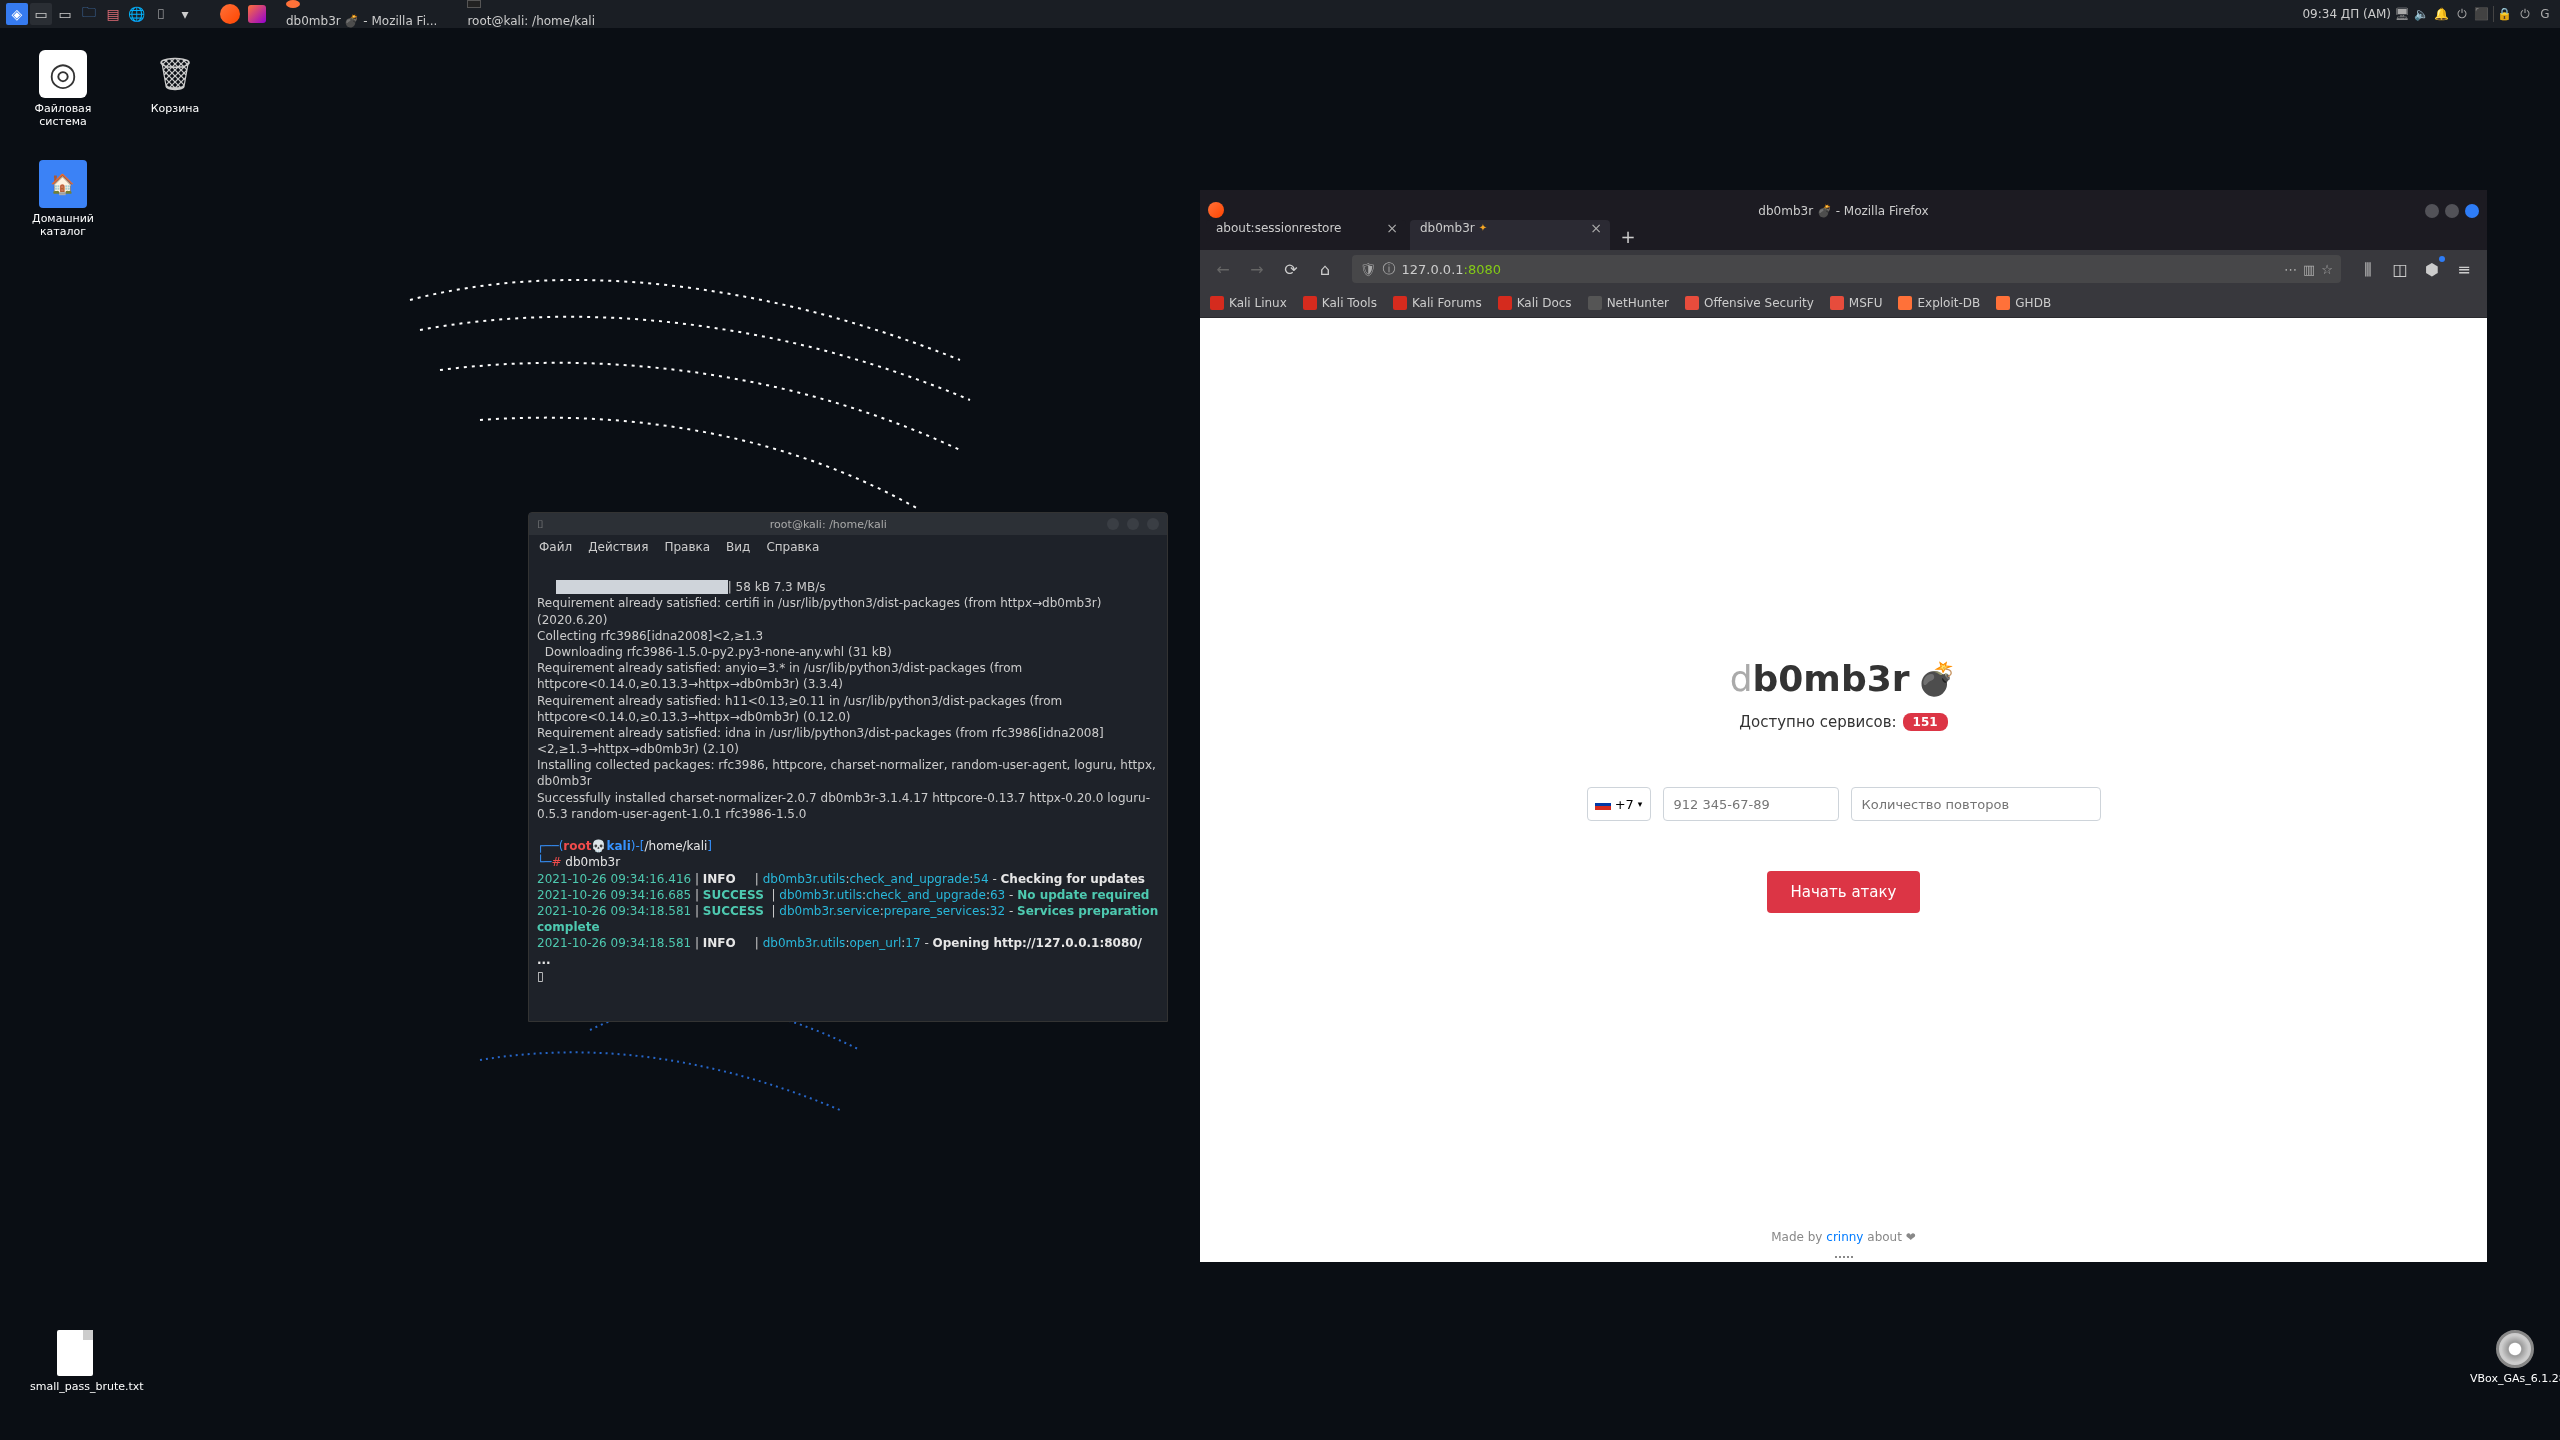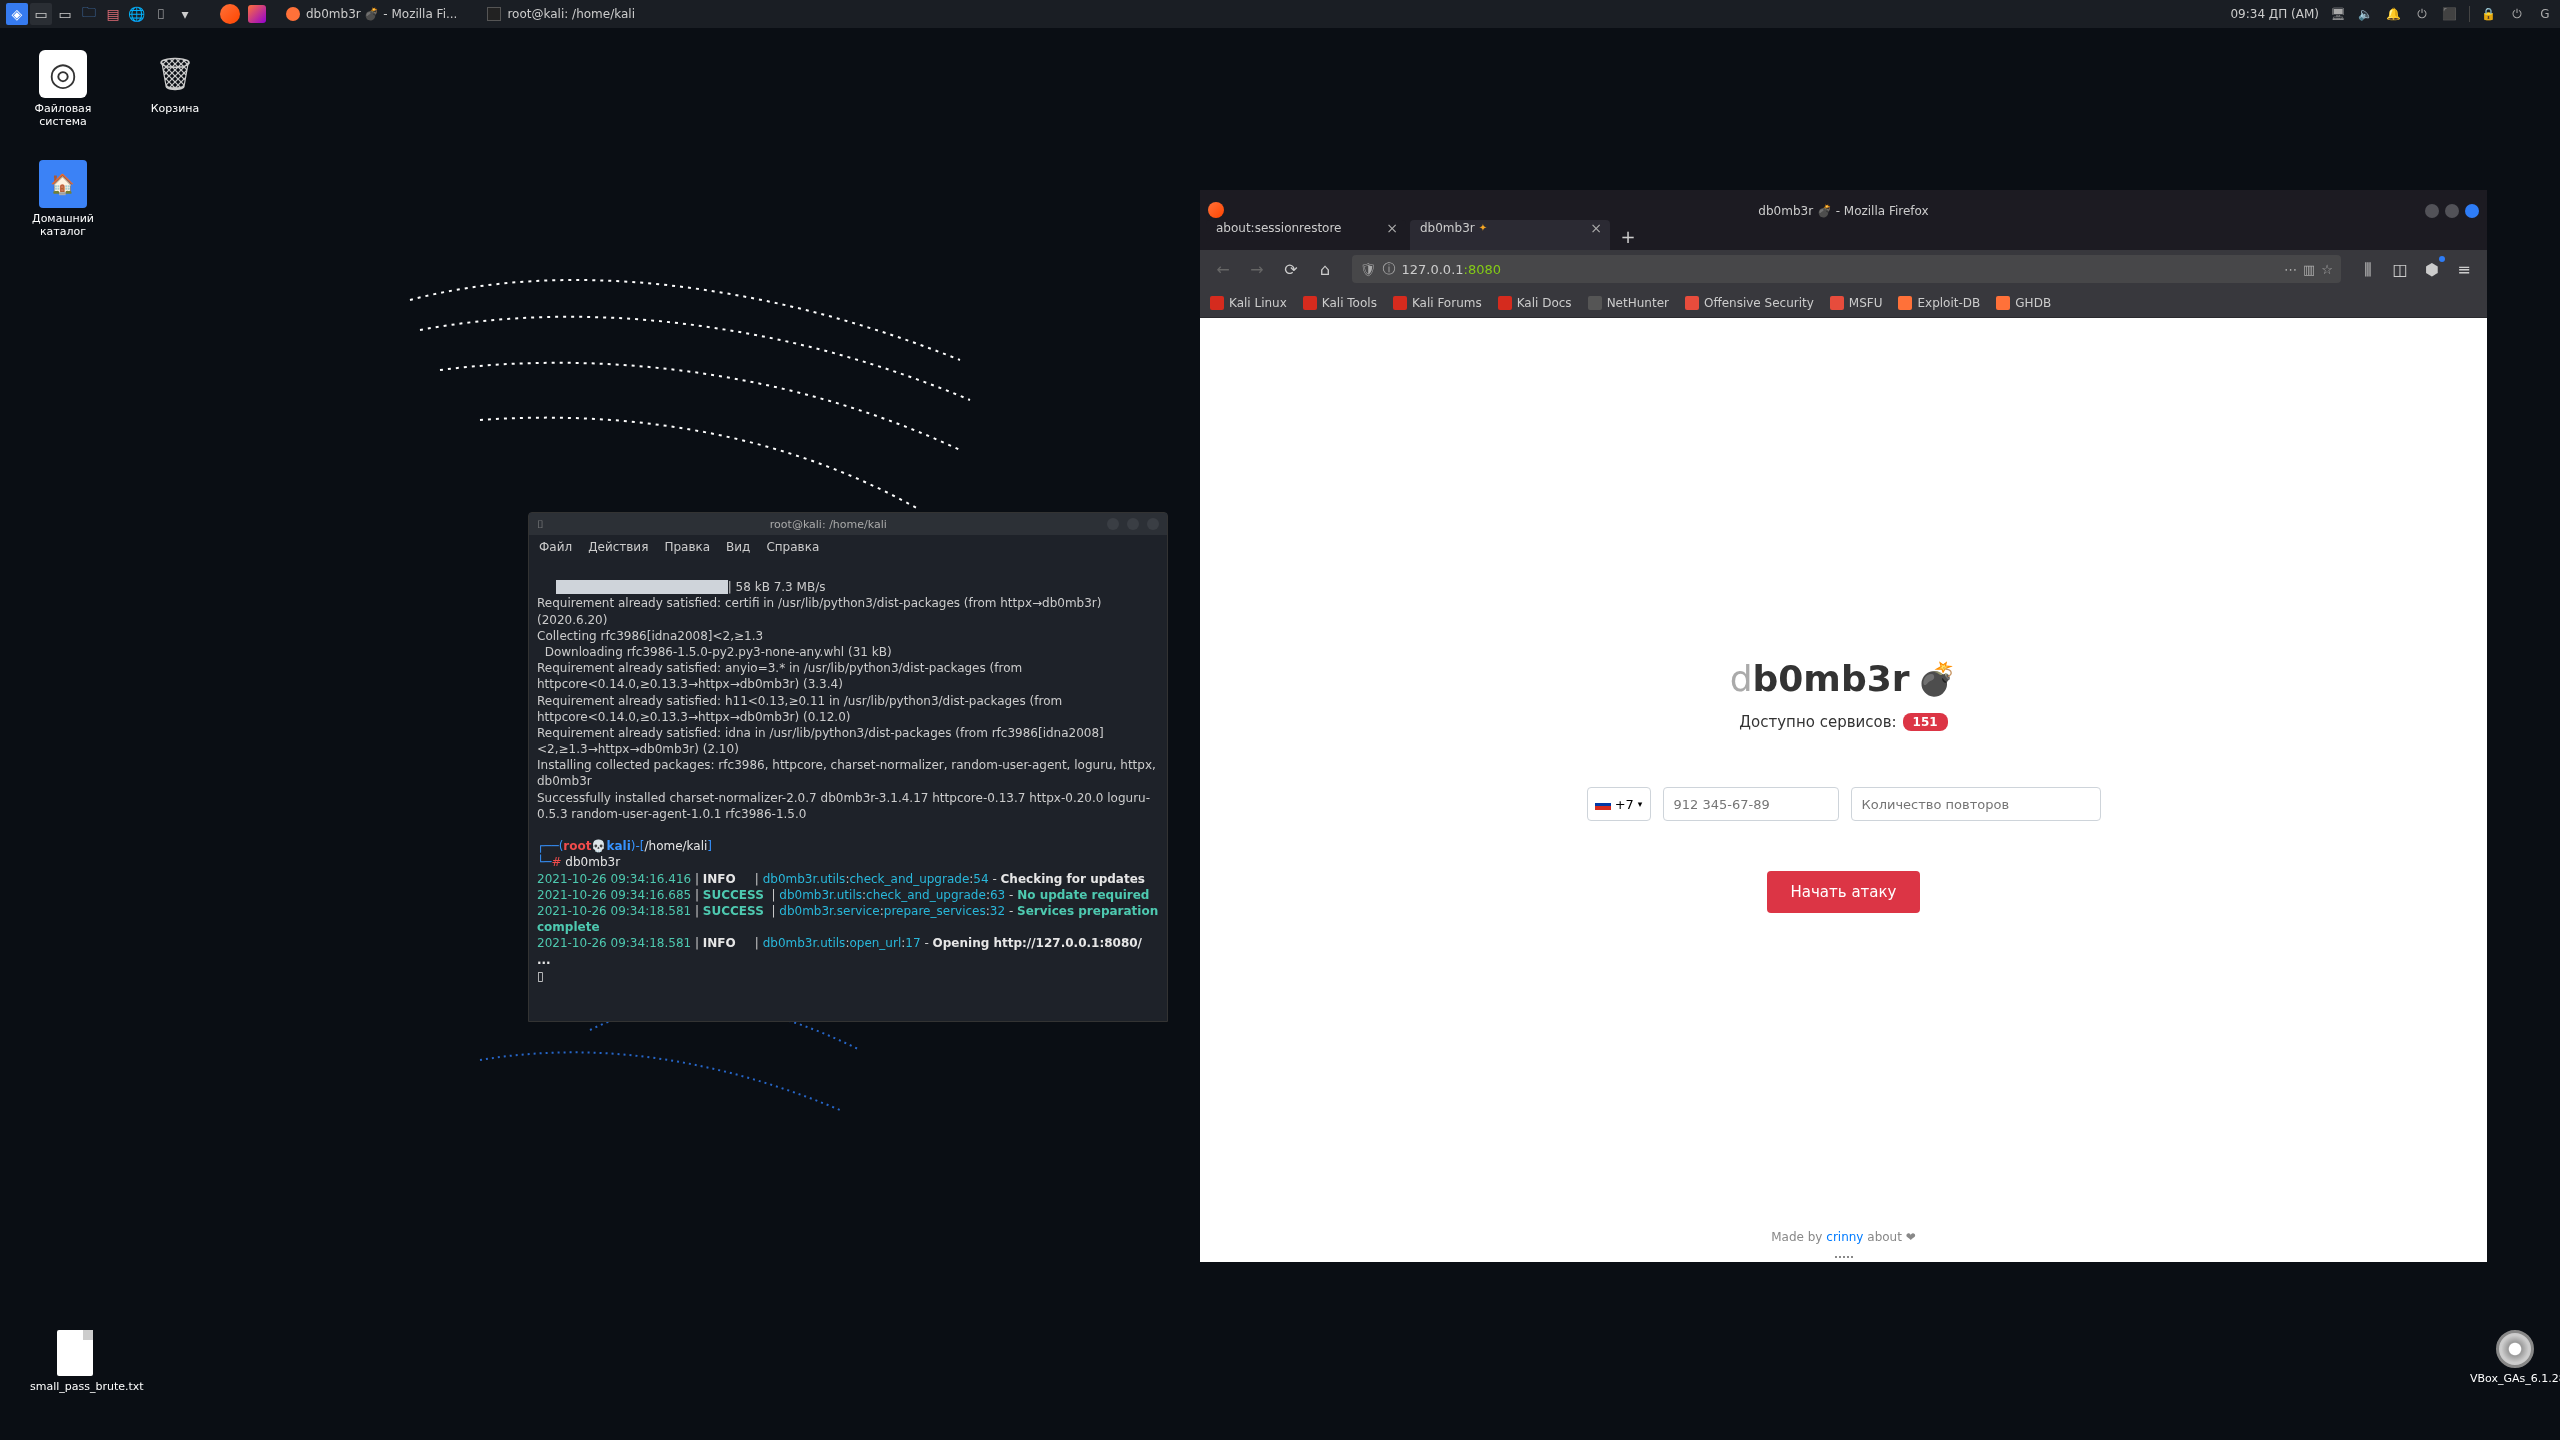--- a/index.html
+++ b/index.html
@@ -4,25 +4,25 @@
 <style>
 * { margin: 0; padding: 0; box-sizing: border-box; font-family: "DejaVu Sans", sans-serif; }
 body { width: 2560px; height: 1440px; background: #0a0e14; position: relative; overflow: hidden; }
 
 
 .top-panel { height: 28px; background: #1a1e24; display: flex; align-items: center; padding: 0 6px; color: #ccc; font-size: 12px; position: relative; z-index: 100; }
 .panel-left { display: flex; align-items: center; gap: 2px; }
 .panel-icon { width: 22px; height: 22px; display: flex; align-items: center; justify-content: center; cursor: pointer; font-size: 14px; }
 .kali-icon { background: #367bf0; color: #fff; border-radius: 2px; }
 .folder-icn { color: #5294e2; }
-.taskbar-item { padding: 0 10px; height: 28px; display: flex; align-items: center; gap: 6px; cursor: pointer; margin-left: 8px; }
+.taskbar-item { padding: 0 10px; height: 28px; display: flex; align-items: flex-start; gap: 6px; cursor: pointer; margin-left: 8px; flex-direction: column; }
 .ff-icon { width: 14px; height: 14px; background: #ff7139; border-radius: 50%; display: inline-block; }
 .term-icon-sm { width: 14px; height: 14px; background: #222; border: 1px solid #555; display: inline-block; }
 .ff-launcher { width: 20px; height: 20px; background: linear-gradient(135deg,#ff7139,#ff4500); border-radius: 50%; display: inline-block; }
-.panel-right { margin-left: auto; display: flex; align-items: center; gap: 10px; }
+.panel-right { margin-left: auto; display: flex; align-items: center; gap: 2px; }
 .sys-icon { width: 18px; height: 18px; display: flex; align-items: center; justify-content: center; cursor: pointer; font-size: 12px; color: #aaa; }
 
 
 .desktop-icon { position: absolute; width: 90px; text-align: center; color: #fff; font-size: 11px; cursor: pointer; }
 .desktop-icon .ico { width: 48px; height: 48px; margin: 0 auto 4px; display: flex; align-items: center; justify-content: center; font-size: 32px; }
 .di-filesystem { top: 50px; left: 18px; }
 .di-filesystem .ico { background: #fff; border-radius: 6px; }
 .di-trash { top: 50px; left: 130px; }
 .di-trash .ico { color: #ccc; }
 .di-home { top: 160px; left: 18px; }

